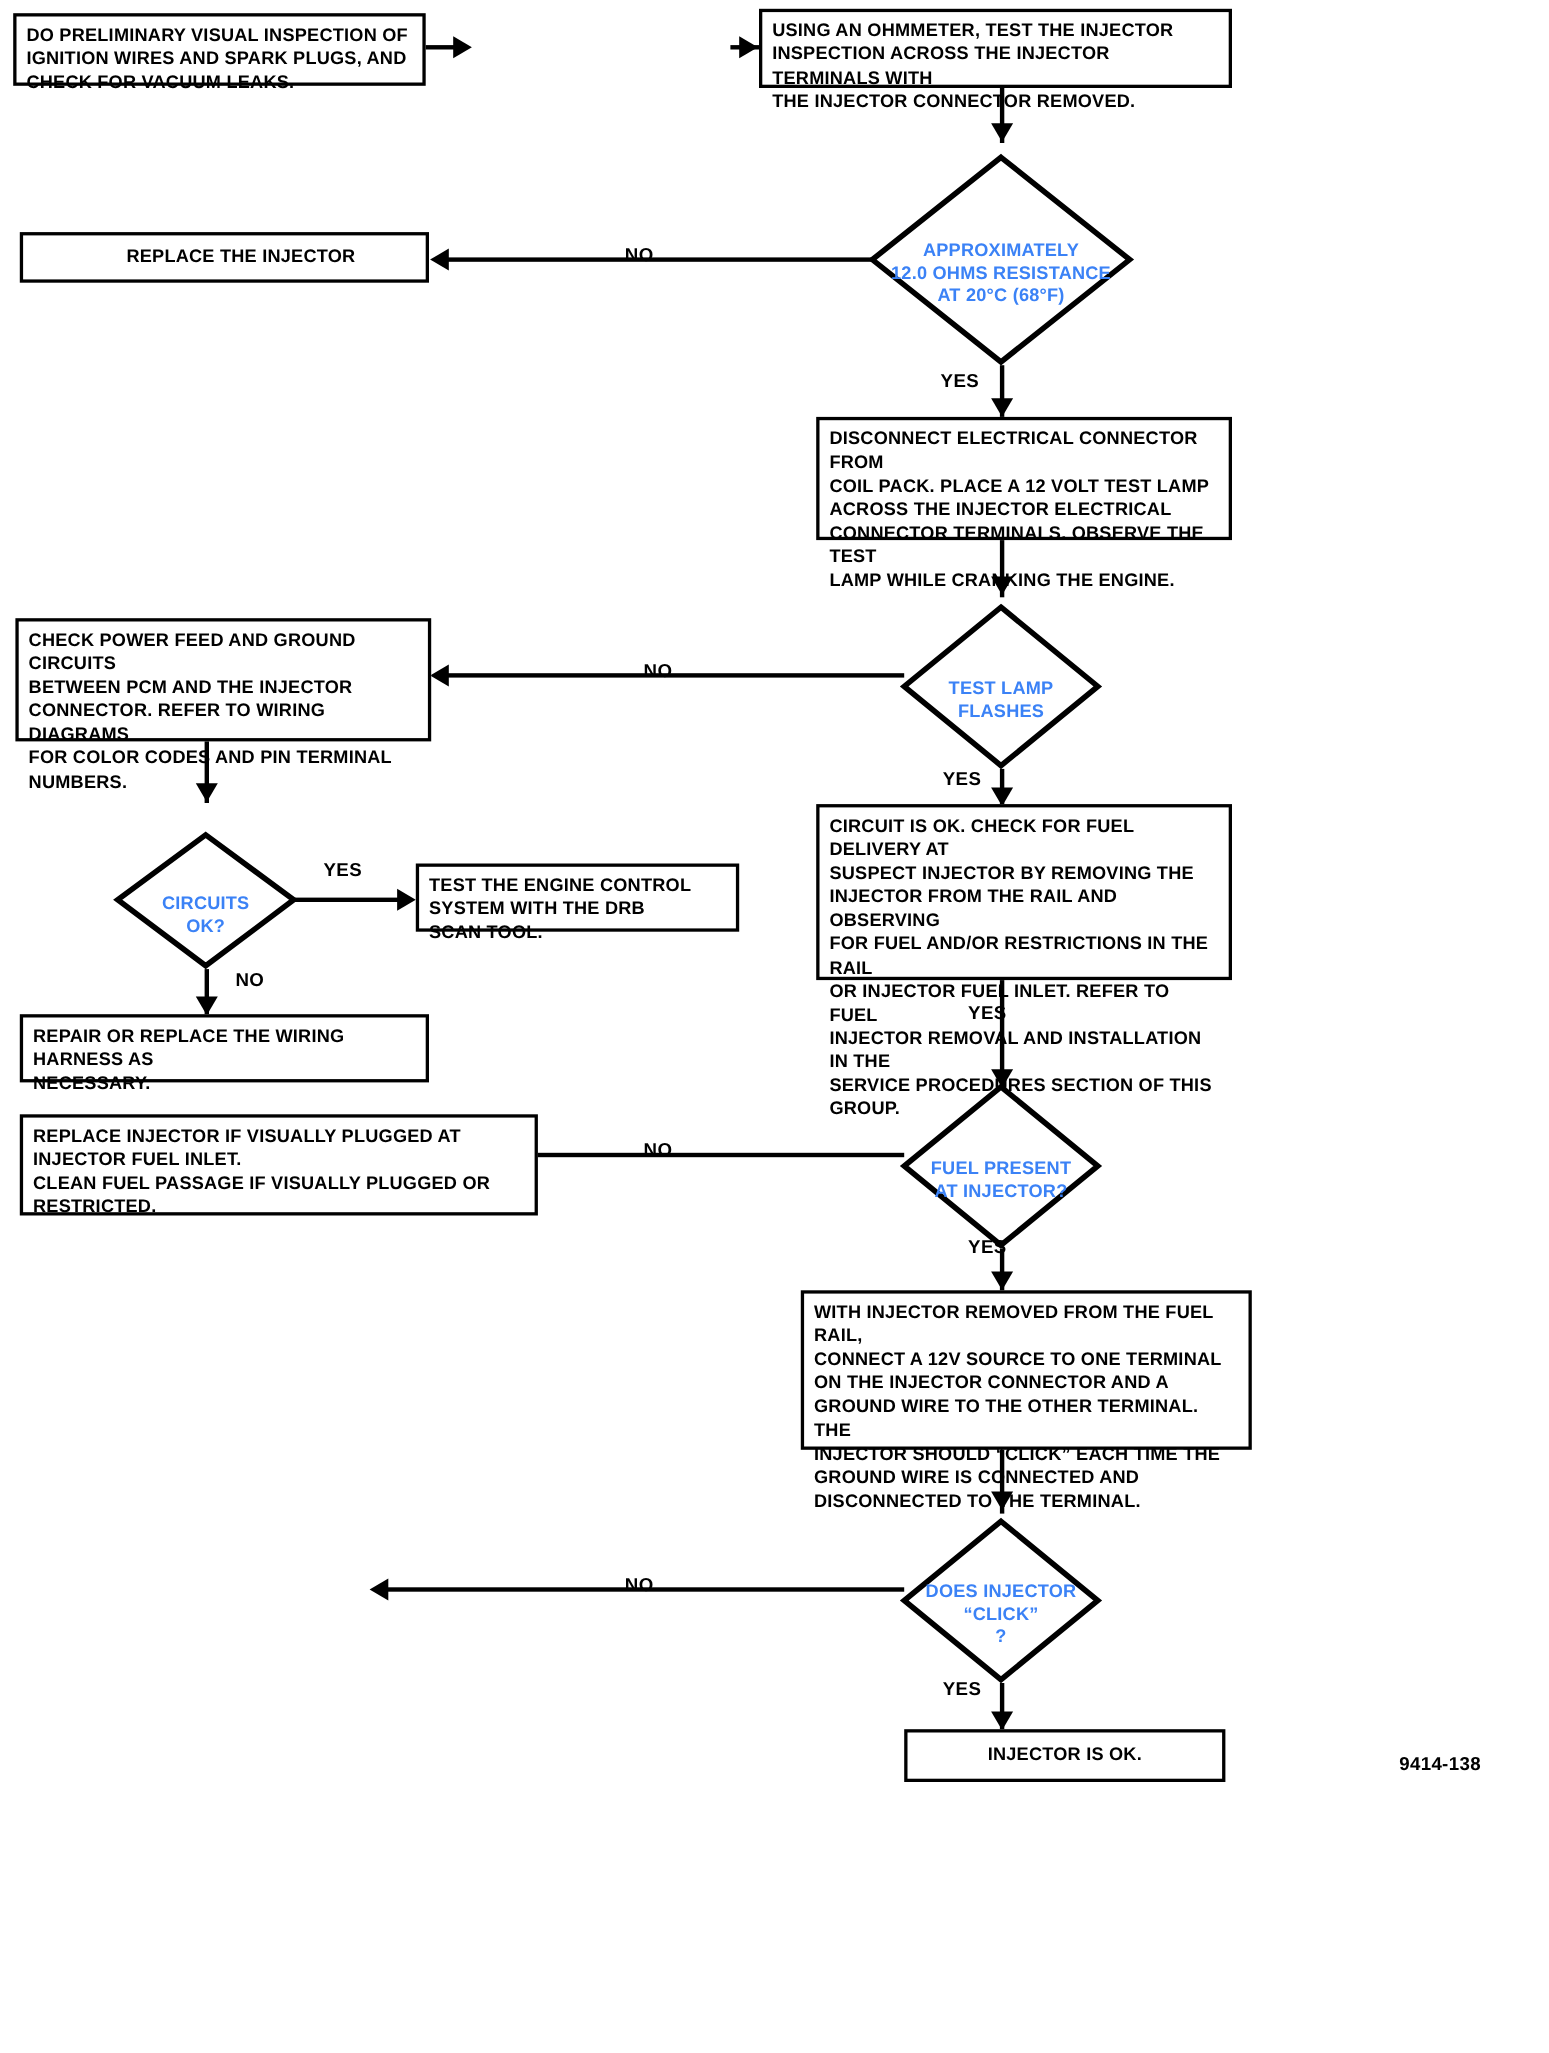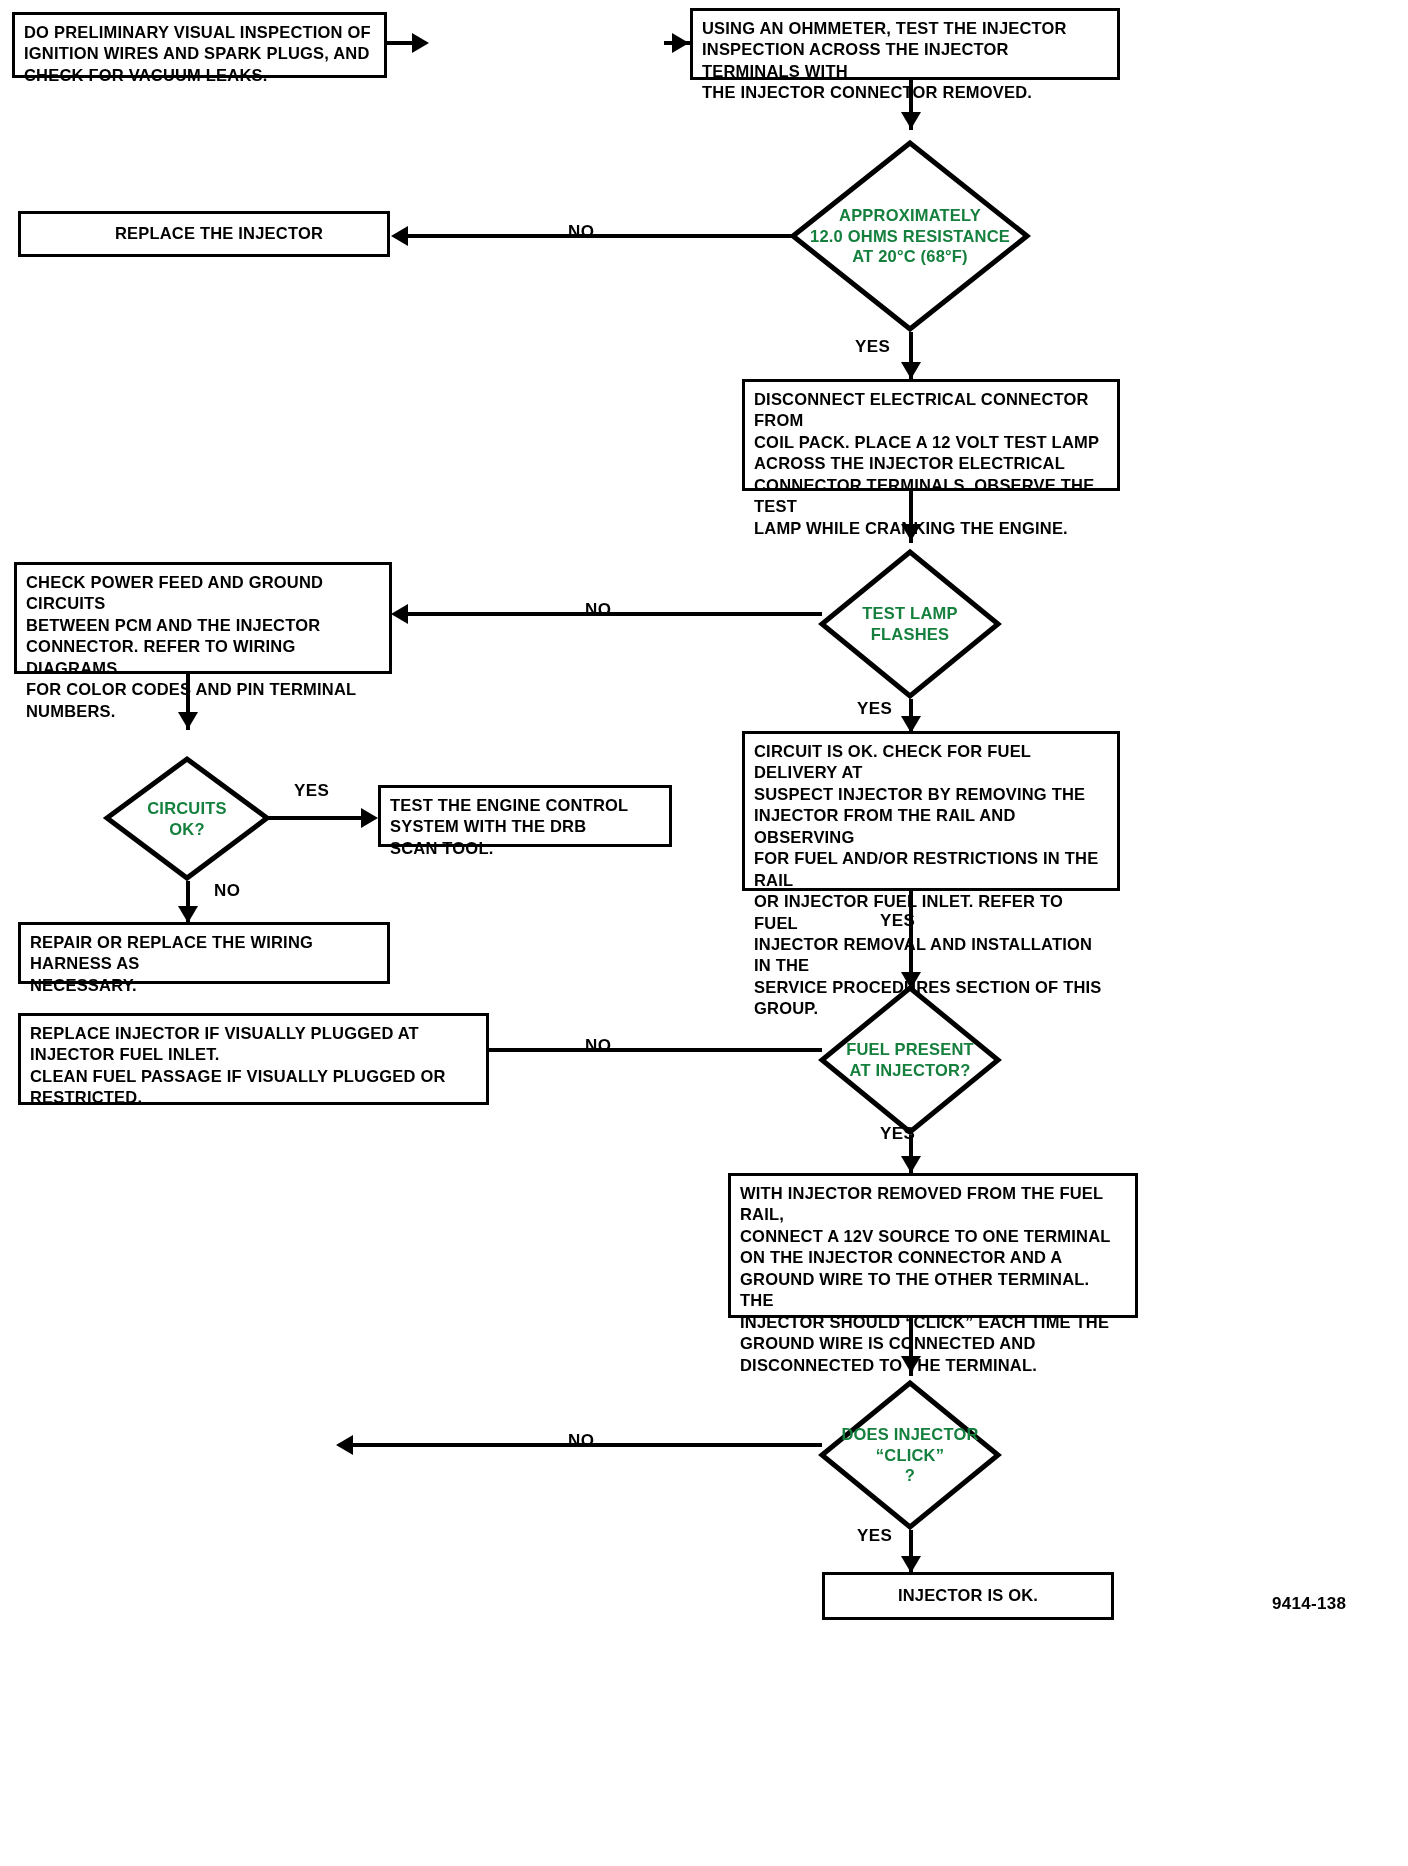--- a/index.html
+++ b/index.html
@@ -43,31 +43,31 @@
   }
   .diamond-wrap svg {
     position: absolute;
     left: 0;
     top: 0;
     overflow: visible;
   }
   .diamond-label {
     position: absolute;
     left: 0;
-    top: 0;
+    top: 13px;
     width: 100%;
     height: 100%;
     display: flex;
     align-items: center;
     justify-content: center;
     text-align: center;
     font-weight: 700;
     font-size: 16.5px;
     line-height: 1.26;
-    color: #15803d;
+    color: #3b82f6;
     white-space: pre-line;
     letter-spacing: 0.2px;
     pointer-events: none;
   }
   
   .hline, .vline {
     position: absolute;
     background: #000;
   }
   .hline { height: 4px; }

